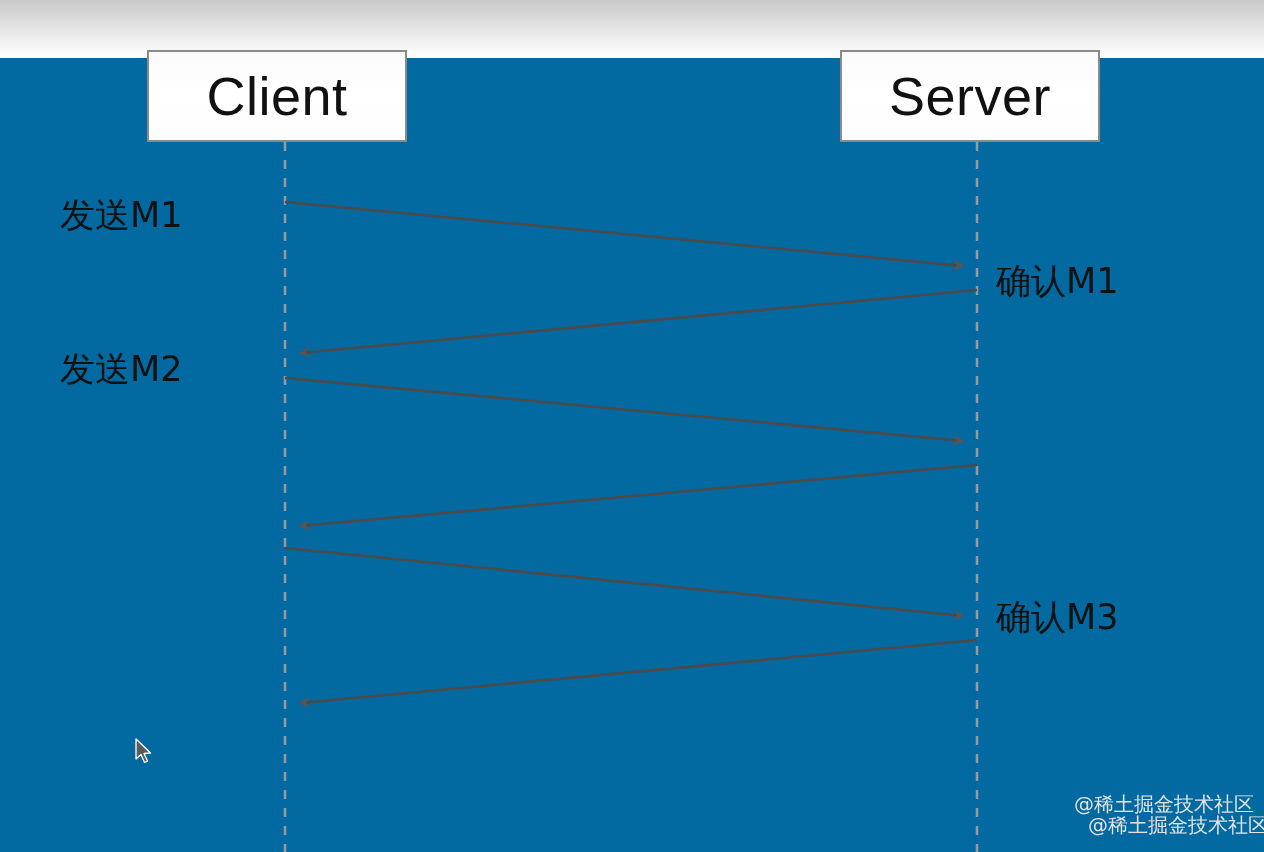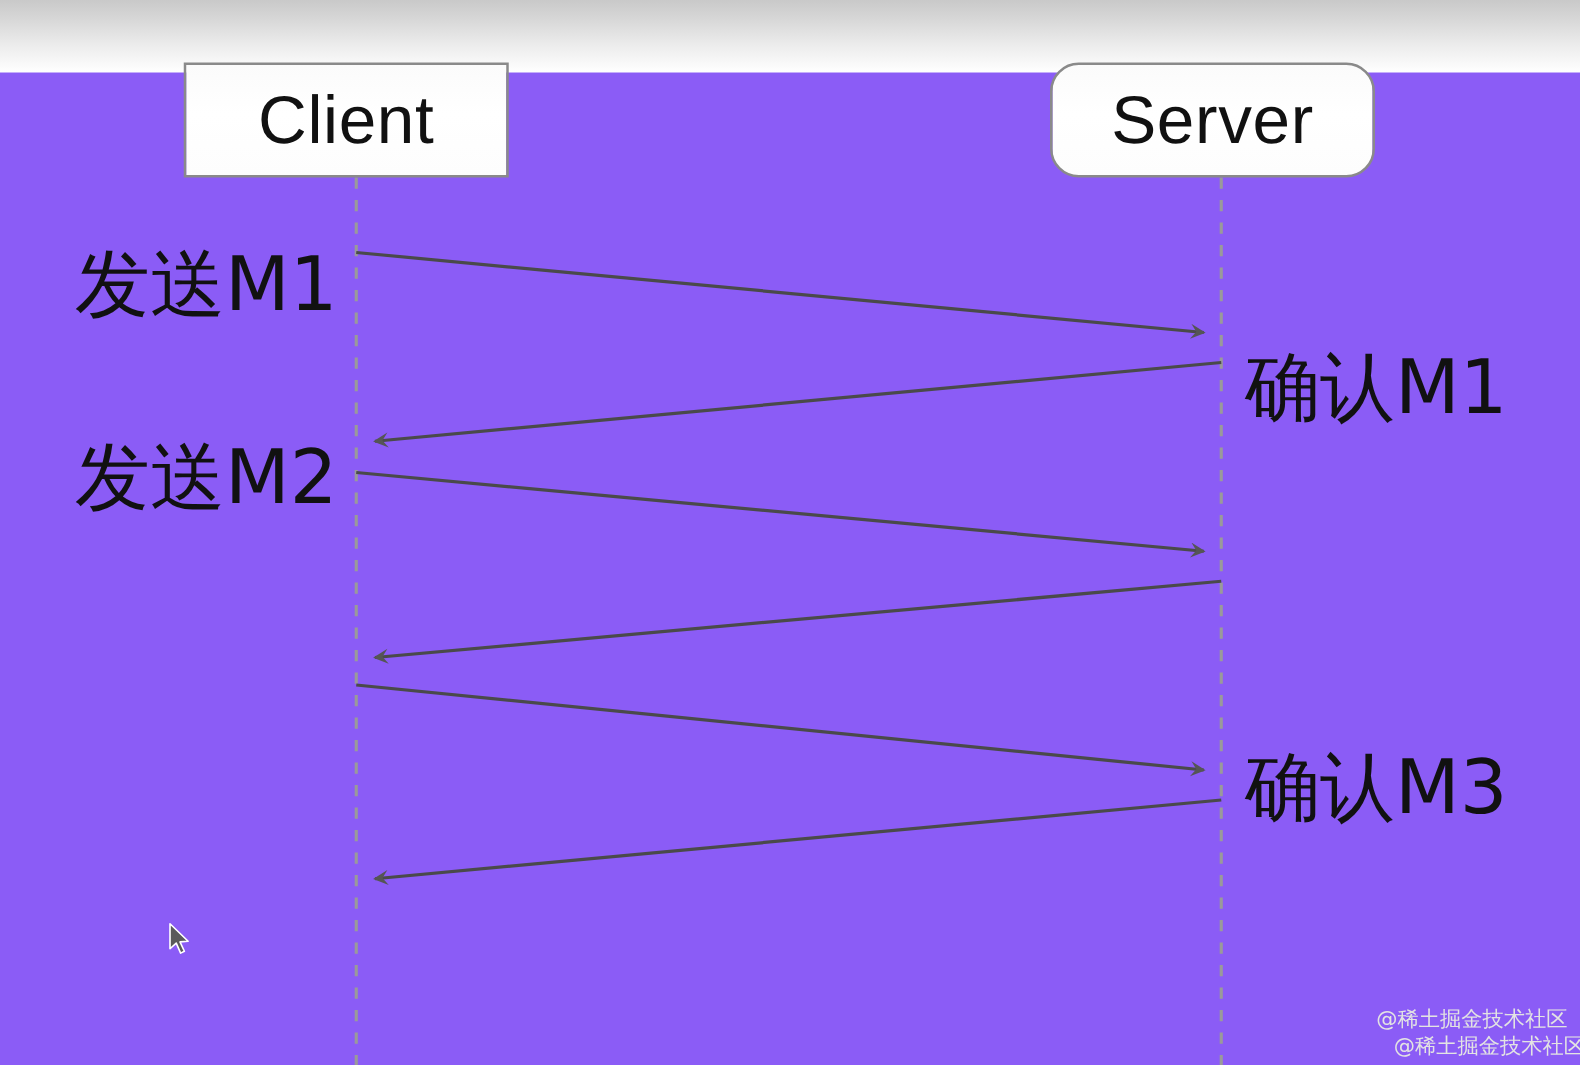--- a/index.html
+++ b/index.html
@@ -5,21 +5,21 @@
   html, body {
     margin: 0;
     padding: 0;
     background: #ffffff;
   }
   #canvas {
     position: relative;
     width: 1264px;
     height: 852px;
     overflow: hidden;
-    background: #8b5cf6;
+    background: #0369a1;
     font-family: "Liberation Sans", "DejaVu Sans", sans-serif;
   }
   
   #top-gradient {
     position: absolute;
     left: 0;
     top: 0;
     width: 1264px;
     height: 58px;
     background: linear-gradient(to bottom, #c9c9c9 0%, #d8d8d8 28%, #ececec 62%, #f9f9f9 88%, #ffffff 100%);
@@ -41,37 +41,37 @@
   }
   .participant-label {
     font-size: 54px;
     color: #111111;
     letter-spacing: 0.5px;
     line-height: 1;
     font-weight: 400;
   }
   .msg-label {
     position: absolute;
-    font-size: 60px;
+    font-size: 35px;
     color: #111111;
     white-space: nowrap;
     line-height: 1;
     font-weight: 400;
     font-family: "DejaVu Sans", "Liberation Sans", sans-serif;
   }
   .msg-label.left {
     text-align: right;
   }
   #watermark {
     position: absolute;
     right: 10px;
-    bottom: 4px;
+    bottom: 16px;
     text-align: right;
     color: #e3e3e3;
-    font-size: 17px;
+    font-size: 20px;
     line-height: 21px;
     white-space: nowrap;
     font-family: "DejaVu Sans", "Liberation Sans", sans-serif;
     user-select: none;
   }
   #watermark div:last-child {
     margin-right: -14px;
   }
   #mouse-cursor {
     position: absolute;
@@ -111,30 +111,30 @@
 
     <line x1="285" y1="548" x2="963" y2="616" stroke="#4a4a4a" stroke-width="2.6" marker-end="url(#arrow-right)"></line>
 
     <line x1="977" y1="640" x2="300" y2="703" stroke="#4a4a4a" stroke-width="2.6" marker-end="url(#arrow-left)"></line>
   </svg>
 
   <div class="participant-box" id="box-client" style="left:147px; top:50px; width:260px; height:92px;">
     <span class="participant-label">Client</span>
   </div>
 
-  <div class="participant-box" id="box-server" style="left:840px; top:50px; width:260px; height:92px;border-radius:23px;">
+  <div class="participant-box" id="box-server" style="left:840px; top:50px; width:260px; height:92px;">
     <span class="participant-label">Server</span>
   </div>
 
   <div class="msg-label left" style="left:60px; top:198px;">发送M1</div>
 
   <div class="msg-label left" style="left:60px; top:352px;">发送M2</div>
 
 
-  <div class="msg-label right" style="left:996px; top:280px;text-align:right;">确认M1</div>
+  <div class="msg-label right" style="left:996px; top:264px;text-align:right;">确认M1</div>
 
 
   <div class="msg-label right" style="left:996px; top:600px;">确认M3</div>
 
   <div id="watermark">
     <div>@稀土掘金技术社区</div>
     <div>@稀土掘金技术社区</div>
   </div>
 
   <svg id="mouse-cursor" viewBox="0 0 20 28" xmlns="http://www.w3.org/2000/svg">

